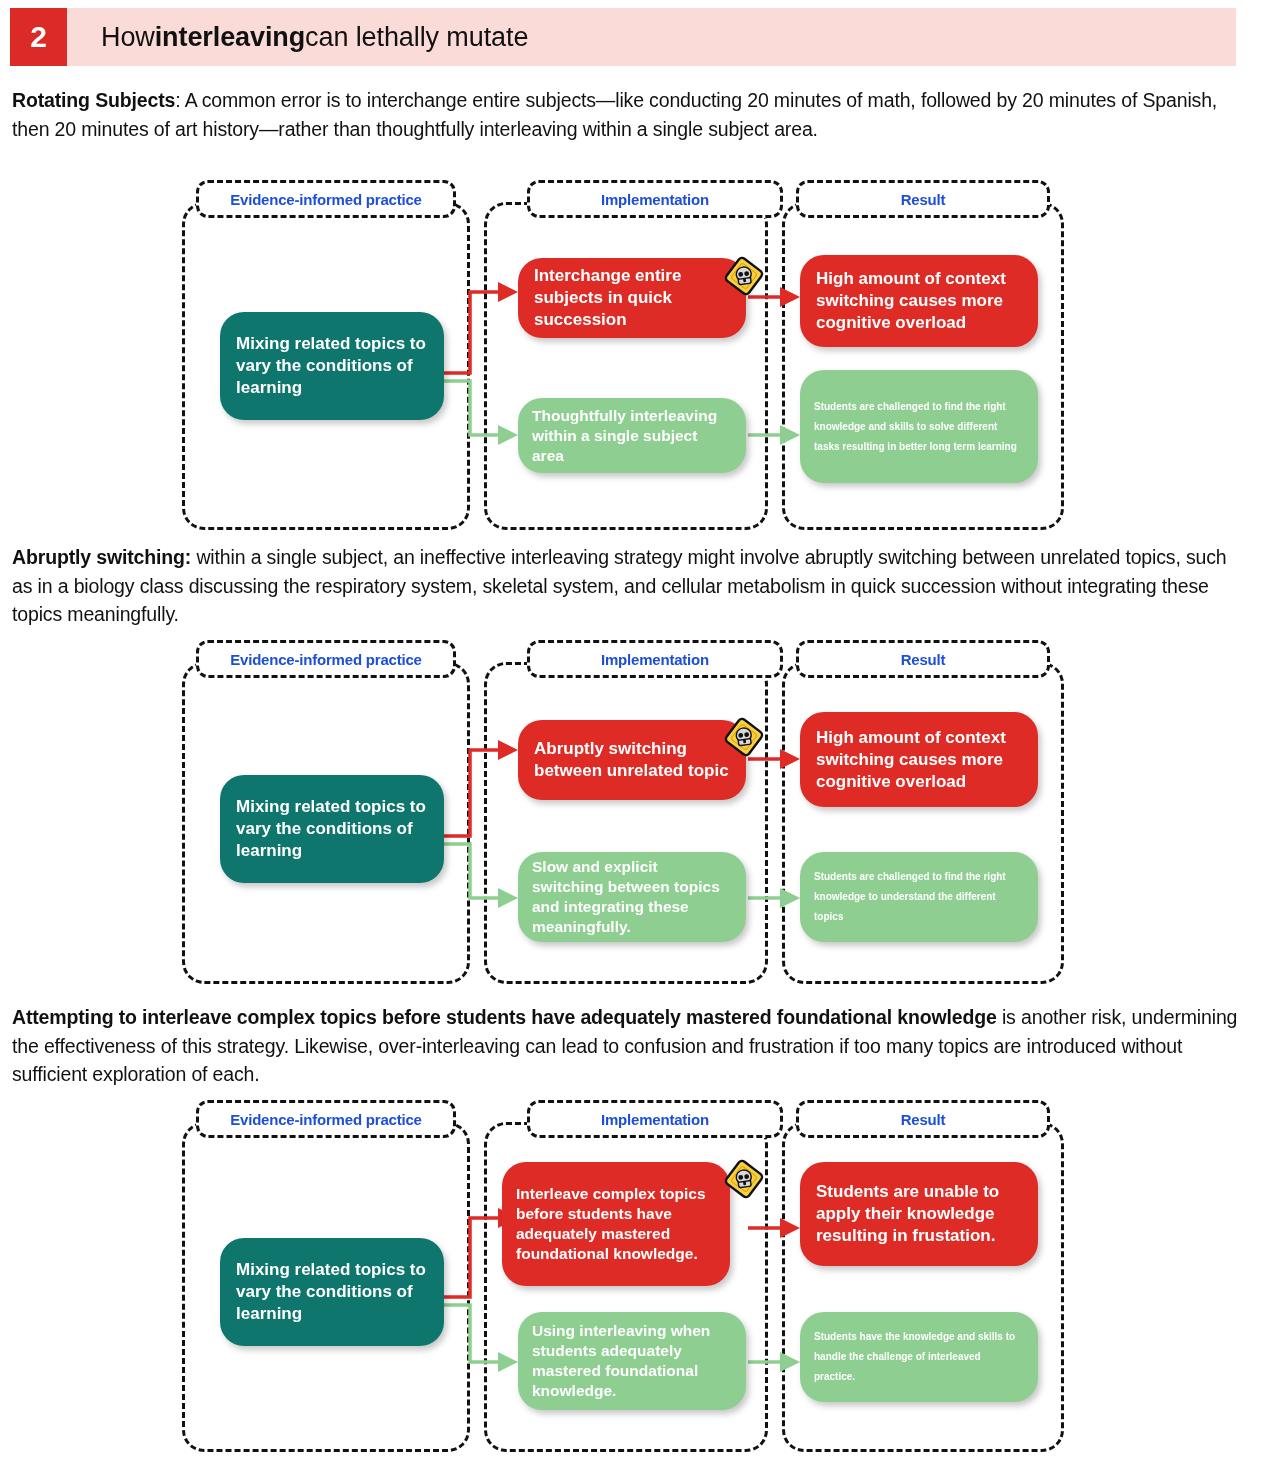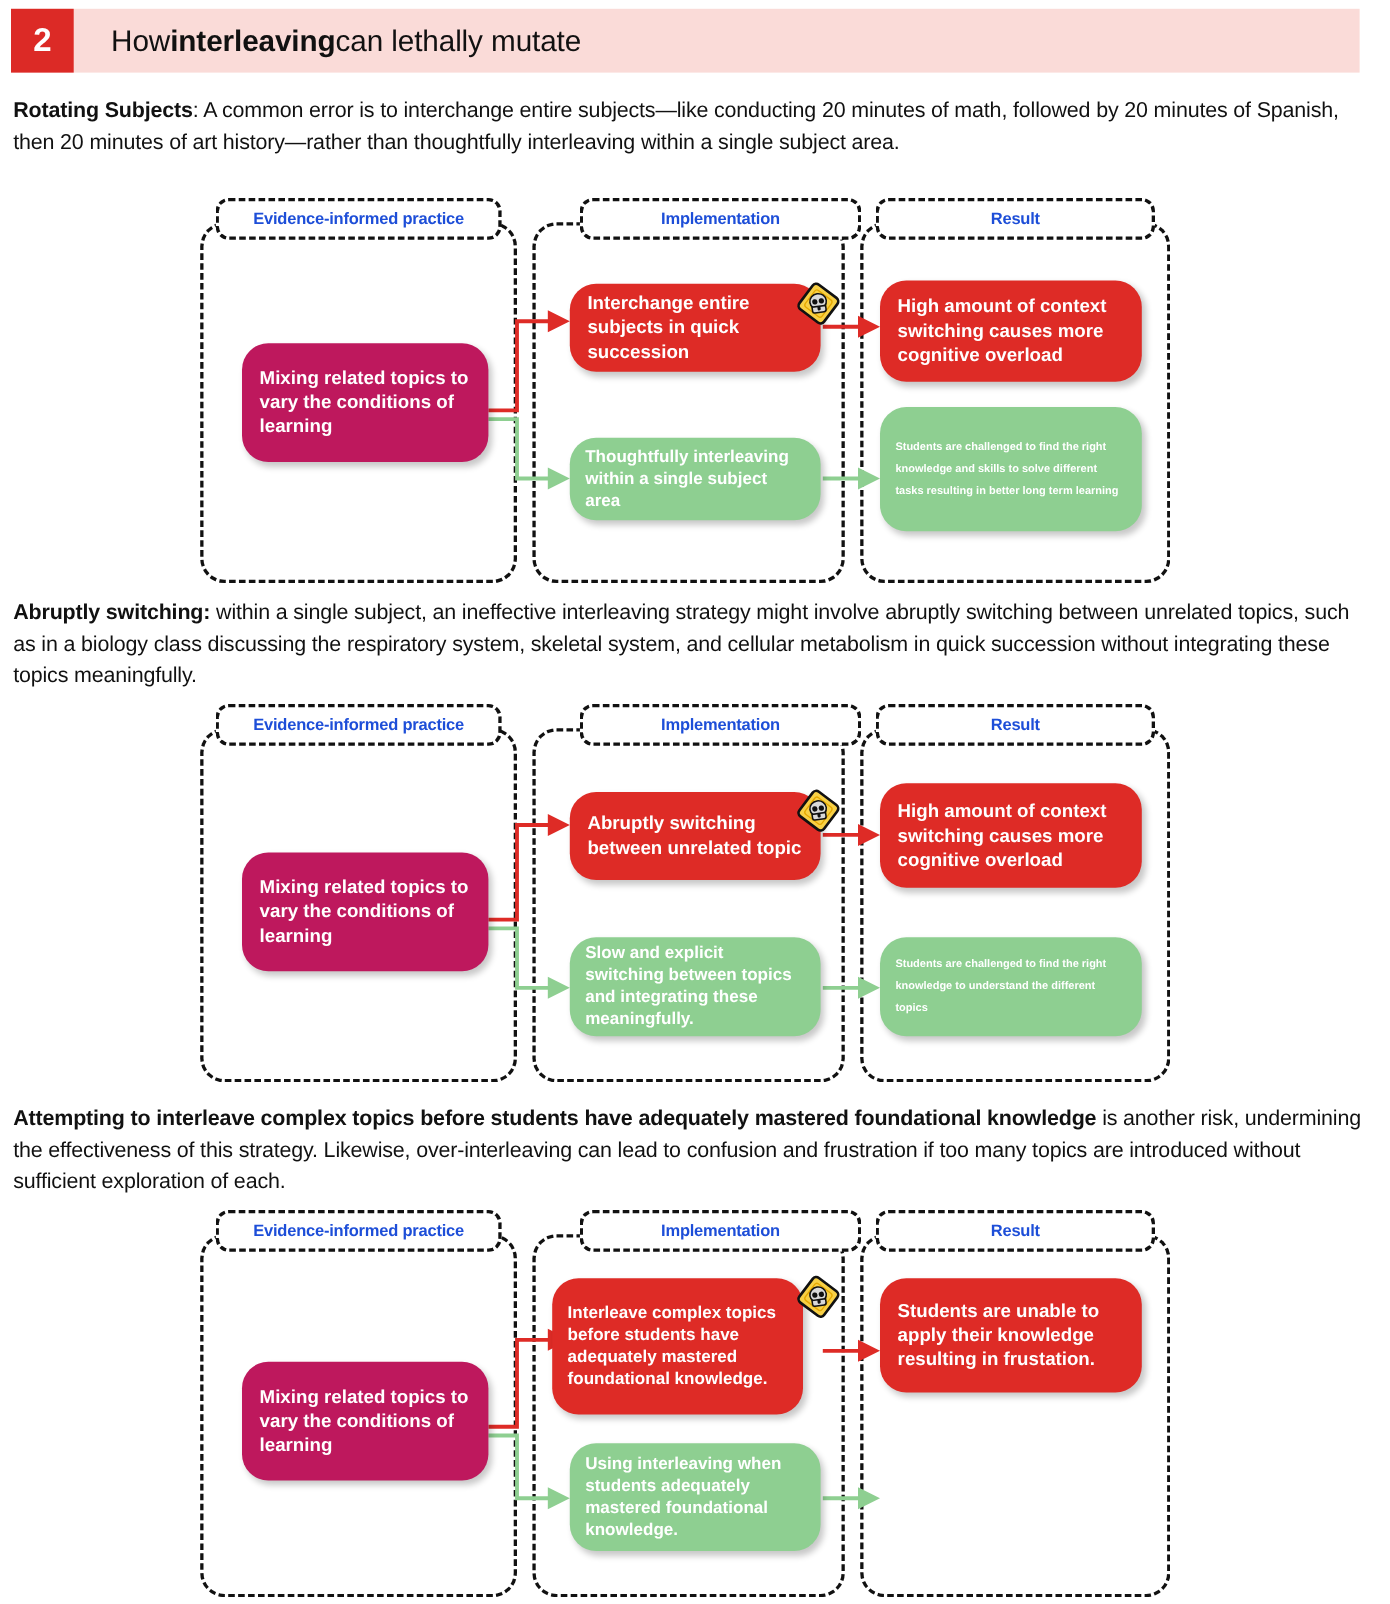--- a/index.html
+++ b/index.html
@@ -100,21 +100,21 @@
     position: absolute;
     border-radius: 24px;
     color: #ffffff;
     font-weight: bold;
     box-shadow: 3px 4px 6px rgba(0,0,0,0.22);
     z-index: 4;
     display: flex;
     align-items: center;
   }
   .node > span { display: block; width: 100%; }
-  .node-gray  { background: #be185d; }
+  .node-gray  { background: #0f766e; }
   .node-red   { background: #DE2B26; }
   .node-green { background: #8ECF91; }
 
   .sz-big   { font-size: 17px; line-height: 22px; padding: 14px 16px; }
   .sz-med   { font-size: 15.5px; line-height: 20px; padding: 12px 14px; }
   .sz-small { font-size: 10px; line-height: 20px; padding: 28px 14px; }
 
   
   .conn {
     position: absolute;
@@ -294,20 +294,23 @@
   </div>
 
   <div class="node node-red sz-big" style="left:618px; top:62px; width:238px; height:104px;">
     <span>Students are unable to apply their knowledge resulting in frustation.</span>
   </div>
 
   <div class="node node-green sz-med" style="left:336px; top:212px; width:228px; height:98px;">
     <span>Using interleaving when students adequately mastered foundational knowledge.</span>
   </div>
 
+  <div class="node node-green sz-small" style="left:618px; top:212px; width:238px; height:90px;">
+    <span>Students have the knowledge and skills to handle the challenge of interleaved practice.</span>
+  </div>
 
   <svg class="warning-sign" style="left:538px; top:55px;" viewBox="0 0 48 48">
     <g transform="rotate(-8 24 24)">
       <rect x="10" y="10" width="28" height="28" rx="4" transform="rotate(45 24 24)" fill="#F7D046" stroke="#111111" stroke-width="2.4"></rect>
       <rect x="14.5" y="14.5" width="19" height="19" rx="2.5" transform="rotate(45 24 24)" fill="none" stroke="#E5A800" stroke-width="1.2"></rect>
       <ellipse cx="24" cy="22" rx="7.5" ry="7" fill="#D9D9D9" stroke="#111111" stroke-width="1.4"></ellipse>
       <path d="M17.8 26.5 L17.8 30 a2 2 0 0 0 2 2 h8.4 a2 2 0 0 0 2 -2 L30.2 26.5 Z" fill="#D9D9D9" stroke="#111111" stroke-width="1.4"></path>
       <circle cx="21" cy="22" r="2.4" fill="#111111"></circle>
       <circle cx="27" cy="22" r="2.4" fill="#111111"></circle>
       <rect x="22.6" y="26.2" width="2.8" height="4" rx="1" fill="#111111"></rect>

